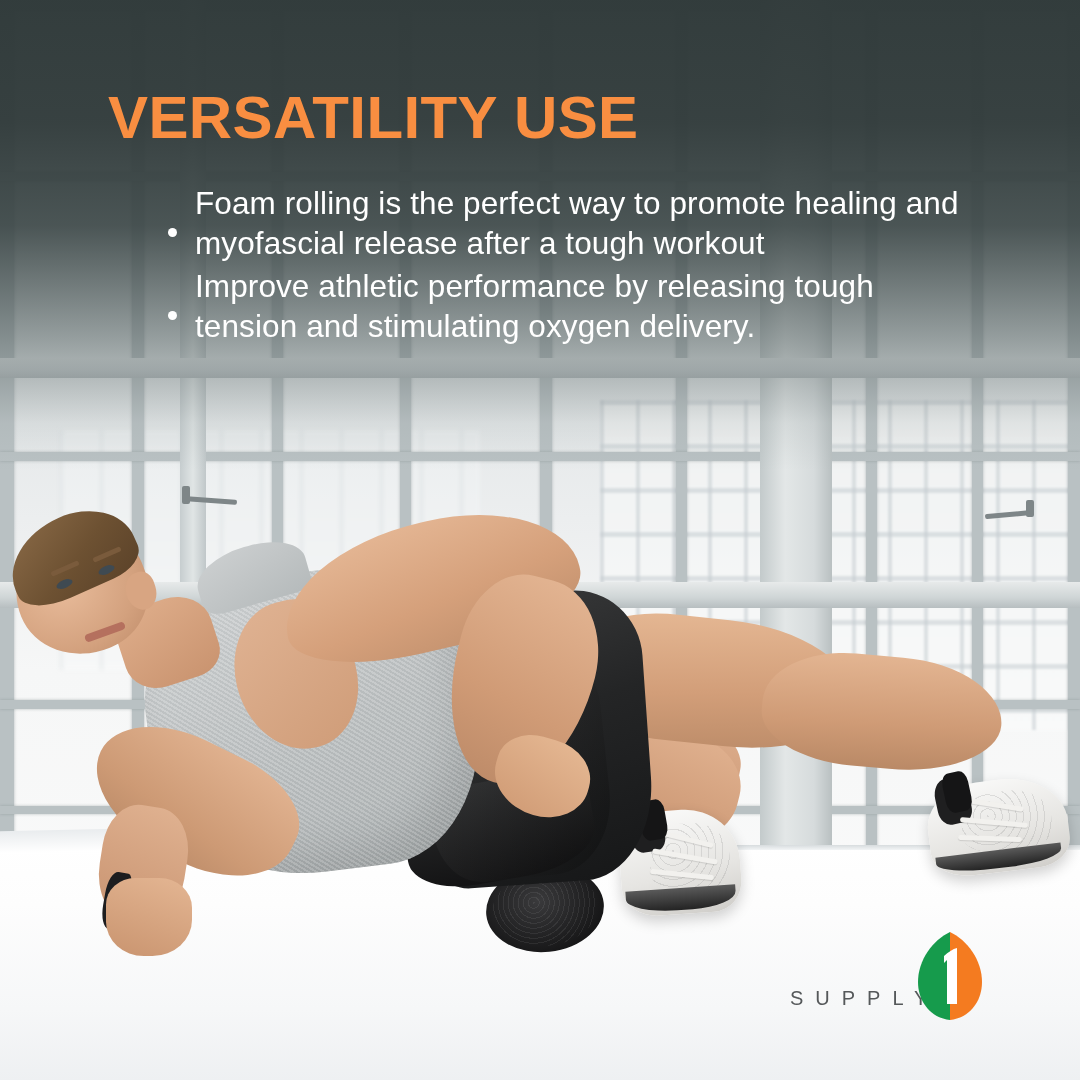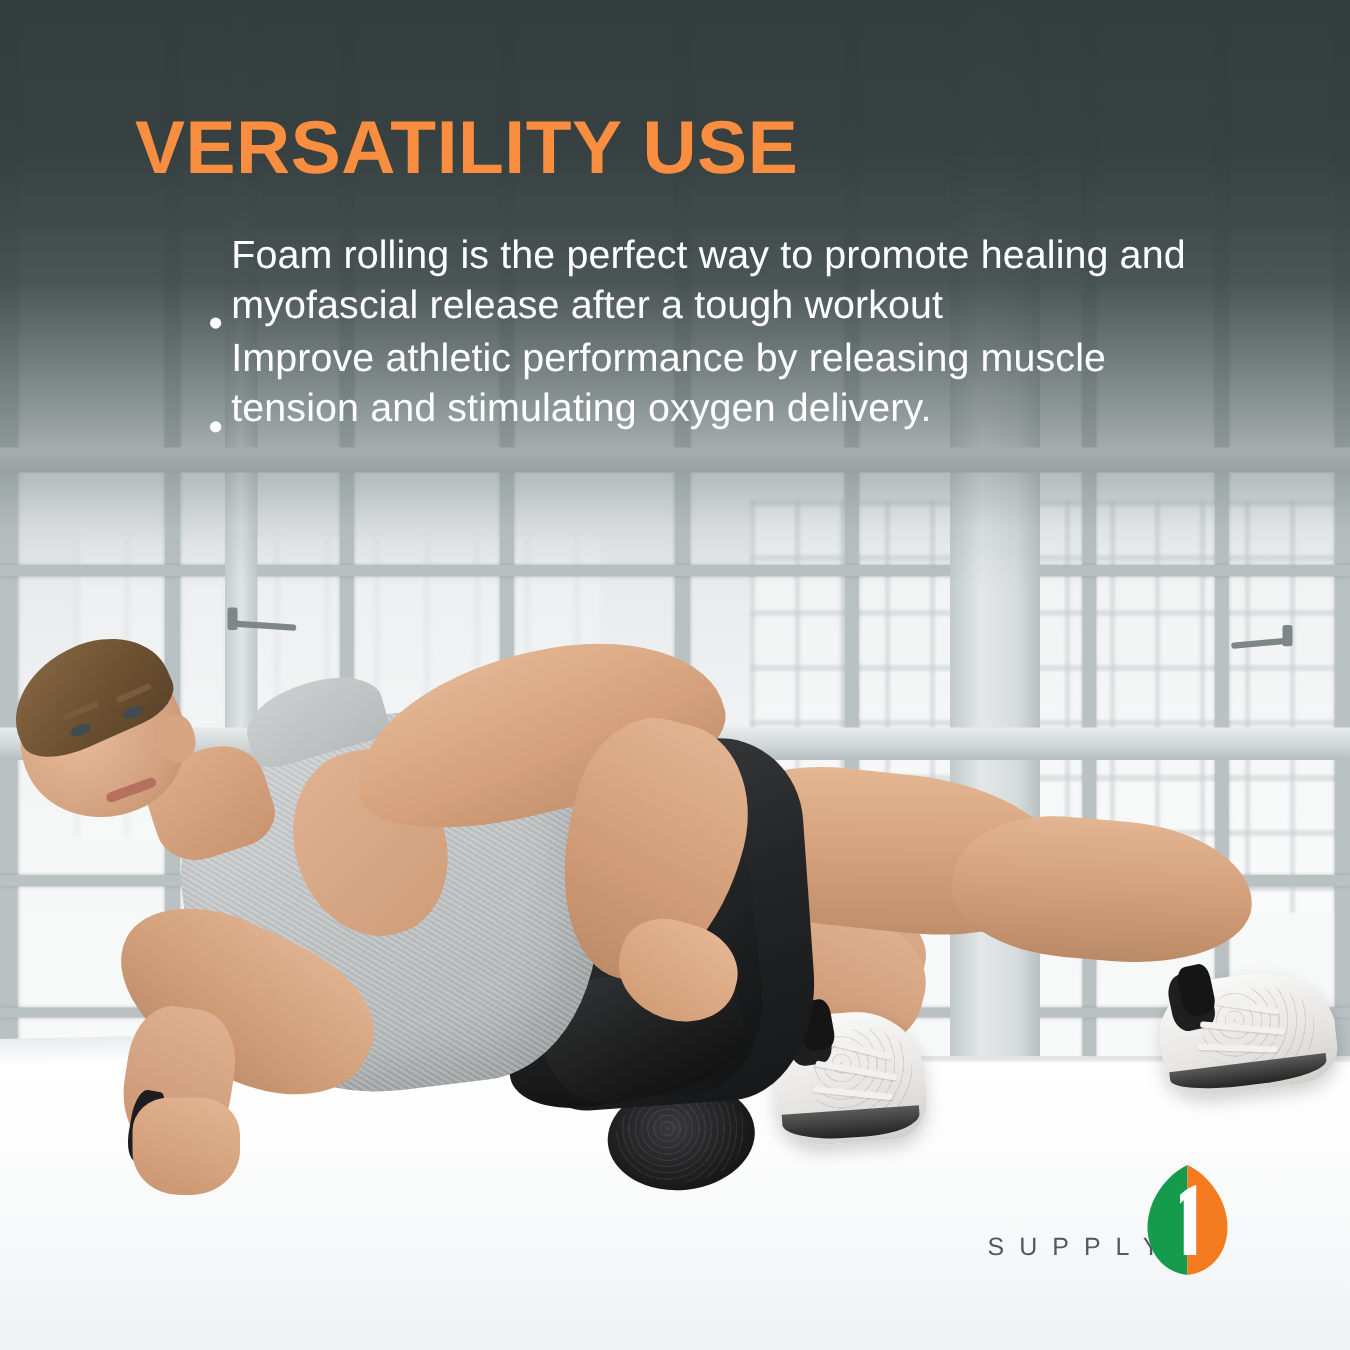--- a/index.html
+++ b/index.html
@@ -287,21 +287,21 @@
   .title{
     position:absolute;left:108px;top:88px;
     font-size:60px;font-weight:bold;letter-spacing:.4px;
     color:#f98e41;line-height:1;white-space:nowrap;
   }
   .bullets{
     position:absolute;left:168px;top:184px;width:800px;
     color:#ffffff;
   }
   .bullet{
-    display:flex;align-items:flex-end;gap:8px;
+    display:flex;align-items:center;gap:18px;
     font-size:31.5px;line-height:1.255;font-weight:300;
     letter-spacing:.1px;margin-bottom:4px;
   }
   .dot{
     flex:0 0 auto;width:9px;height:9px;border-radius:50%;
     background:#ffffff;margin-top:17px;
   }
   .bullet-text{flex:1 1 auto;}
 
   
@@ -426,21 +426,21 @@
 
   <div class="title">VERSATILITY USE</div>
 
   <div class="bullets">
     <div class="bullet">
       <span class="dot"></span>
       <span class="bullet-text">Foam rolling is the perfect way to promote healing and myofascial release after a tough workout</span>
     </div>
     <div class="bullet">
       <span class="dot"></span>
-      <span class="bullet-text">Improve athletic performance by releasing muscle tension and stimulating oxygen delivery.</span>
+      <span class="bullet-text">Improve athletic performance by releasing tough tension and stimulating oxygen delivery.</span>
     </div>
   </div>
 
   <div class="logo">
     <div class="logo-supply">SUPPLY</div>
     <svg class="logo-mark" viewBox="0 0 66 92">
       <path d="M33 2 L33 90 C14 88 1 72 1 52 C1 30 16 10 33 2 Z" fill="#169B4C"></path>
       <path d="M33 2 C50 10 65 30 65 52 C65 72 52 88 33 90 Z" fill="#F47B20"></path>
       <path d="M27 26 C31 22 36 19 40 18 L40 74 L30 74 L30 30 C29 31 28 32 27 33 Z" fill="#FFFFFF"></path>
     </svg>

